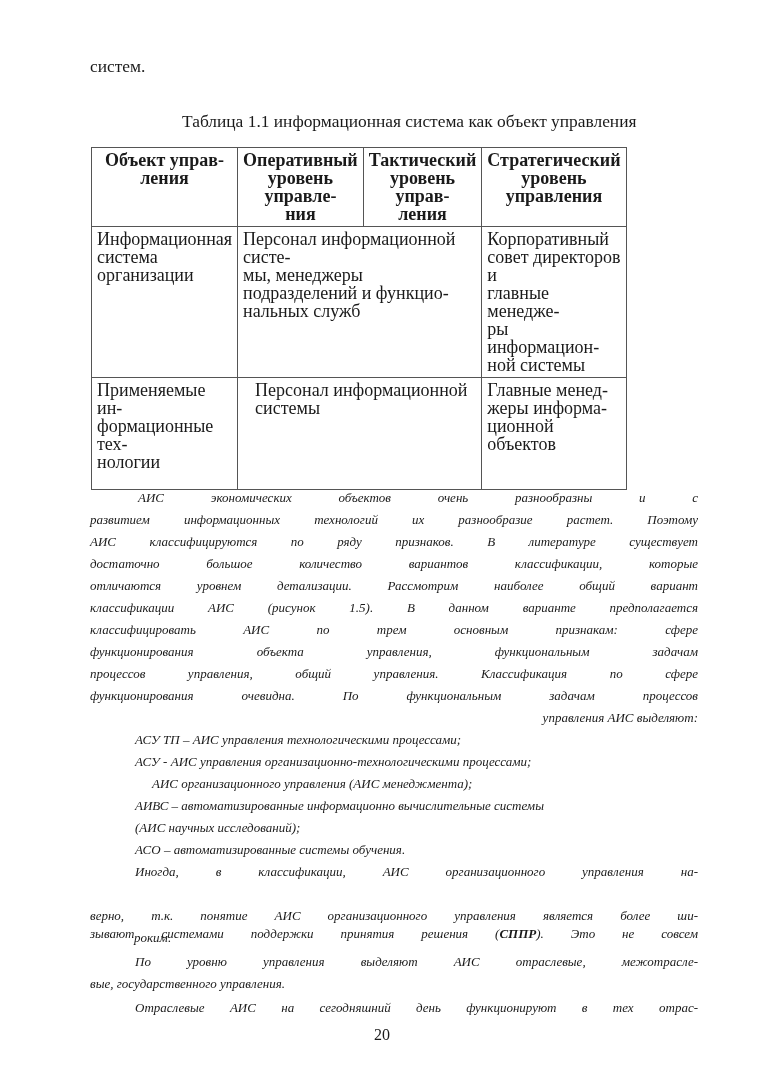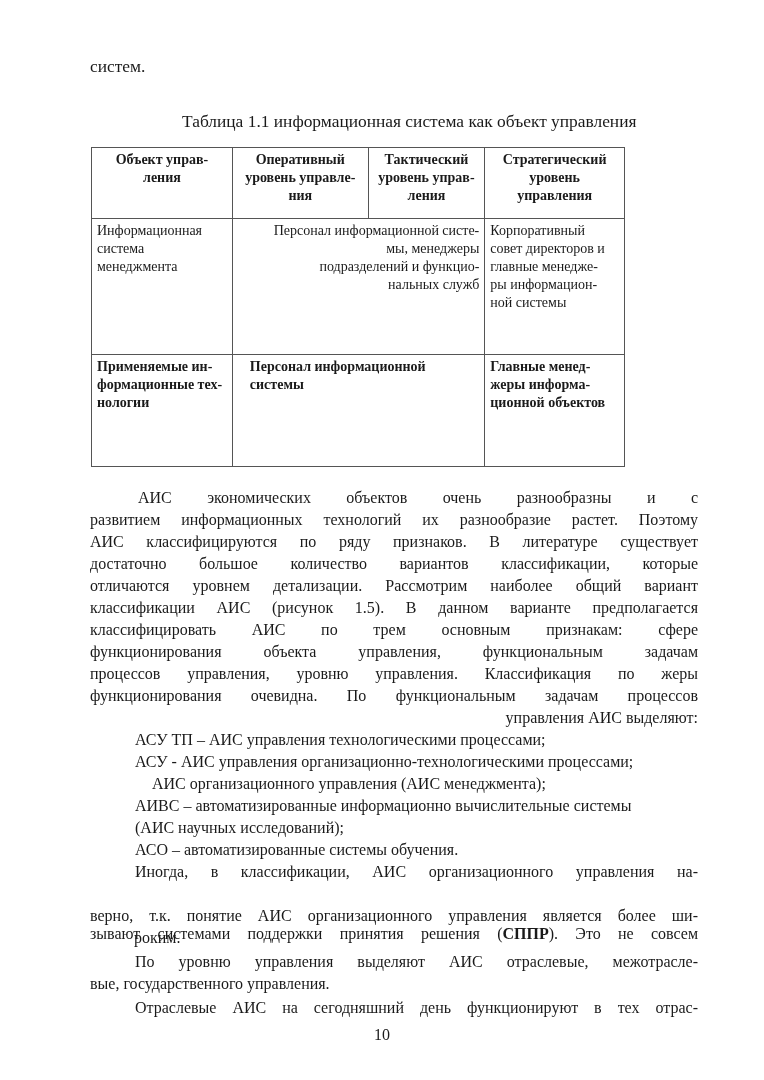--- a/index.html
+++ b/index.html
@@ -1,31 +1,31 @@
 <!DOCTYPE html>
 <html><head>
 <meta charset="utf-8">
 <style>
   html, body { margin:0; padding:0; background:#ffffff; }
   body { width:764px; height:1080px; position:relative; overflow:hidden;
          font-family:"Liberation Serif", "DejaVu Serif", serif; color:#1a1a1a; }
-  .line { position:absolute; left:90px; width:608px; font-size:16px; line-height:22px; white-space:nowrap; }
+  .line { position:absolute; left:90px; width:608px; font-size:13px; line-height:22px; white-space:nowrap;font-style:italic; }
   .justify { text-align:justify; text-align-last:justify; }
   .caption { position:absolute; left:182px; top:111px; font-size:17.4px; white-space:nowrap; }
   .top-text { position:absolute; left:90px; top:56px; font-size:17.4px; }
-  table.t { position:absolute; left:91px; top:147px; width:534px; border-collapse:collapse; font-size:14px; line-height:18px; }
+  table.t { position:absolute; left:91px; top:147px; width:494px; border-collapse:collapse; font-size:18px; line-height:18px; }
   table.t td, table.t th { border:1.4px solid #555; vertical-align:top; padding:3px 5px; }
   table.t th { font-weight:bold; text-align:center; height:64px; }
   .r1 td { height:129px; }
-  .r2 td { height:105px;font-weight:bold; }
+  .r2 td { height:105px; }
   .c1 { width:146px; }
   .c2 { width:148px; }
   .c3 { width:120px; }
   .c4 { width:145px; }
-  .merged { text-align:right; }
+  .merged { text-align:left; }
   .pre { white-space:pre-line; }
   .pagenum { position:absolute; left:0; width:764px; top:1002px; text-align:center; font-size:16px; }
   b.bold { font-weight:bold; }
 </style>
 </head>
 <body>
 
 <div class="top-text">систем.</div>
 
 <div class="caption">Таблица 1.1 информационная система как объект управления</div>
@@ -40,21 +40,21 @@
 ния</th>
     <th class="c3 pre">Тактический
 уровень управ-
 ления</th>
     <th class="c4 pre">Стратегический
 уровень
 управления</th>
   </tr>
   <tr class="r1">
     <td class="pre">Информационная
-система менеджмента</td>
+система организации</td>
     <td class="pre merged" colspan="2">Персонал информационной систе-
 мы, менеджеры
 подразделений и функцио-
 нальных служб</td>
     <td class="pre">Корпоративный
 совет директоров и
 главные менедже-
 ры информацион-
 ной системы</td>
   </tr>
@@ -71,34 +71,34 @@
   </table>
 
 <div class="line justify" style="top:487px; left:138px; width:560px;">АИС экономических объектов очень разнообразны и с</div>
 <div class="line justify" style="top:509px;">развитием информационных технологий их разнообразие растет. Поэтому</div>
 <div class="line justify" style="top:531px;">АИС классифицируются по ряду признаков. В литературе существует</div>
 <div class="line justify" style="top:553px;">достаточно большое количество вариантов классификации, которые</div>
 <div class="line justify" style="top:575px;">отличаются уровнем детализации. Рассмотрим наиболее общий вариант</div>
 <div class="line justify" style="top:597px;">классификации АИС (рисунок 1.5). В данном варианте предполагается</div>
 <div class="line justify" style="top:619px;">классифицировать АИС по трем основным признакам: сфере</div>
 <div class="line justify" style="top:641px;">функционирования объекта управления, функциональным задачам</div>
-<div class="line justify" style="top:663px;">процессов управления, уровню управления. Классификация по жеры</div>
+<div class="line justify" style="top:663px;">процессов управления, общий управления. Классификация по сфере</div>
 <div class="line justify" style="top:685px;">функционирования очевидна. По функциональным задачам процессов</div>
 <div class="line" style="top:707px;text-align:right;">управления АИС выделяют:</div>
 
 <div class="line" style="top:729px; left:135px;">АСУ ТП – АИС управления технологическими процессами;</div>
 <div class="line" style="top:751px; left:135px;">АСУ - АИС управления организационно-технологическими процессами;</div>
 <div class="line" style="top:773px; left:152px;">АИС организационного управления (АИС менеджмента);</div>
 <div class="line" style="top:795px; left:135px;">АИВС – автоматизированные информационно вычислительные системы</div>
 <div class="line" style="top:817px; left:135px;">(АИС научных исследований);</div>
 <div class="line" style="top:839px; left:135px;">АСО – автоматизированные системы обучения.</div>
 
 <div class="line justify" style="top:861px; left:135px; width:563px;">Иногда, в классификации, АИС организационного управления на-</div>
 <div class="line justify" style="top:883px;margin-top:40px;"><span>зывают системами поддержки принятия решения (</span><b class="bold">СППР</b><span>). Это не совсем</span></div>
 <div class="line justify" style="top:905px;">верно, т.к. понятие АИС организационного управления является более ши-</div>
 <div class="line" style="top:927px;margin-left:44px;">роким.</div>
 
 <div class="line justify" style="top:951px; left:135px; width:563px;">По уровню управления выделяют АИС отраслевые, межотрасле-</div>
 <div class="line" style="top:973px;">вые, государственного управления.</div>
 
 <div class="line justify" style="top:997px; left:135px; width:563px;">Отраслевые АИС на сегодняшний день функционируют в тех отрас-</div>
 
-<div class="pagenum" style="top:1026px;">10</div>
+<div class="pagenum" style="top:1026px;">20</div>
 
 </body></html>

